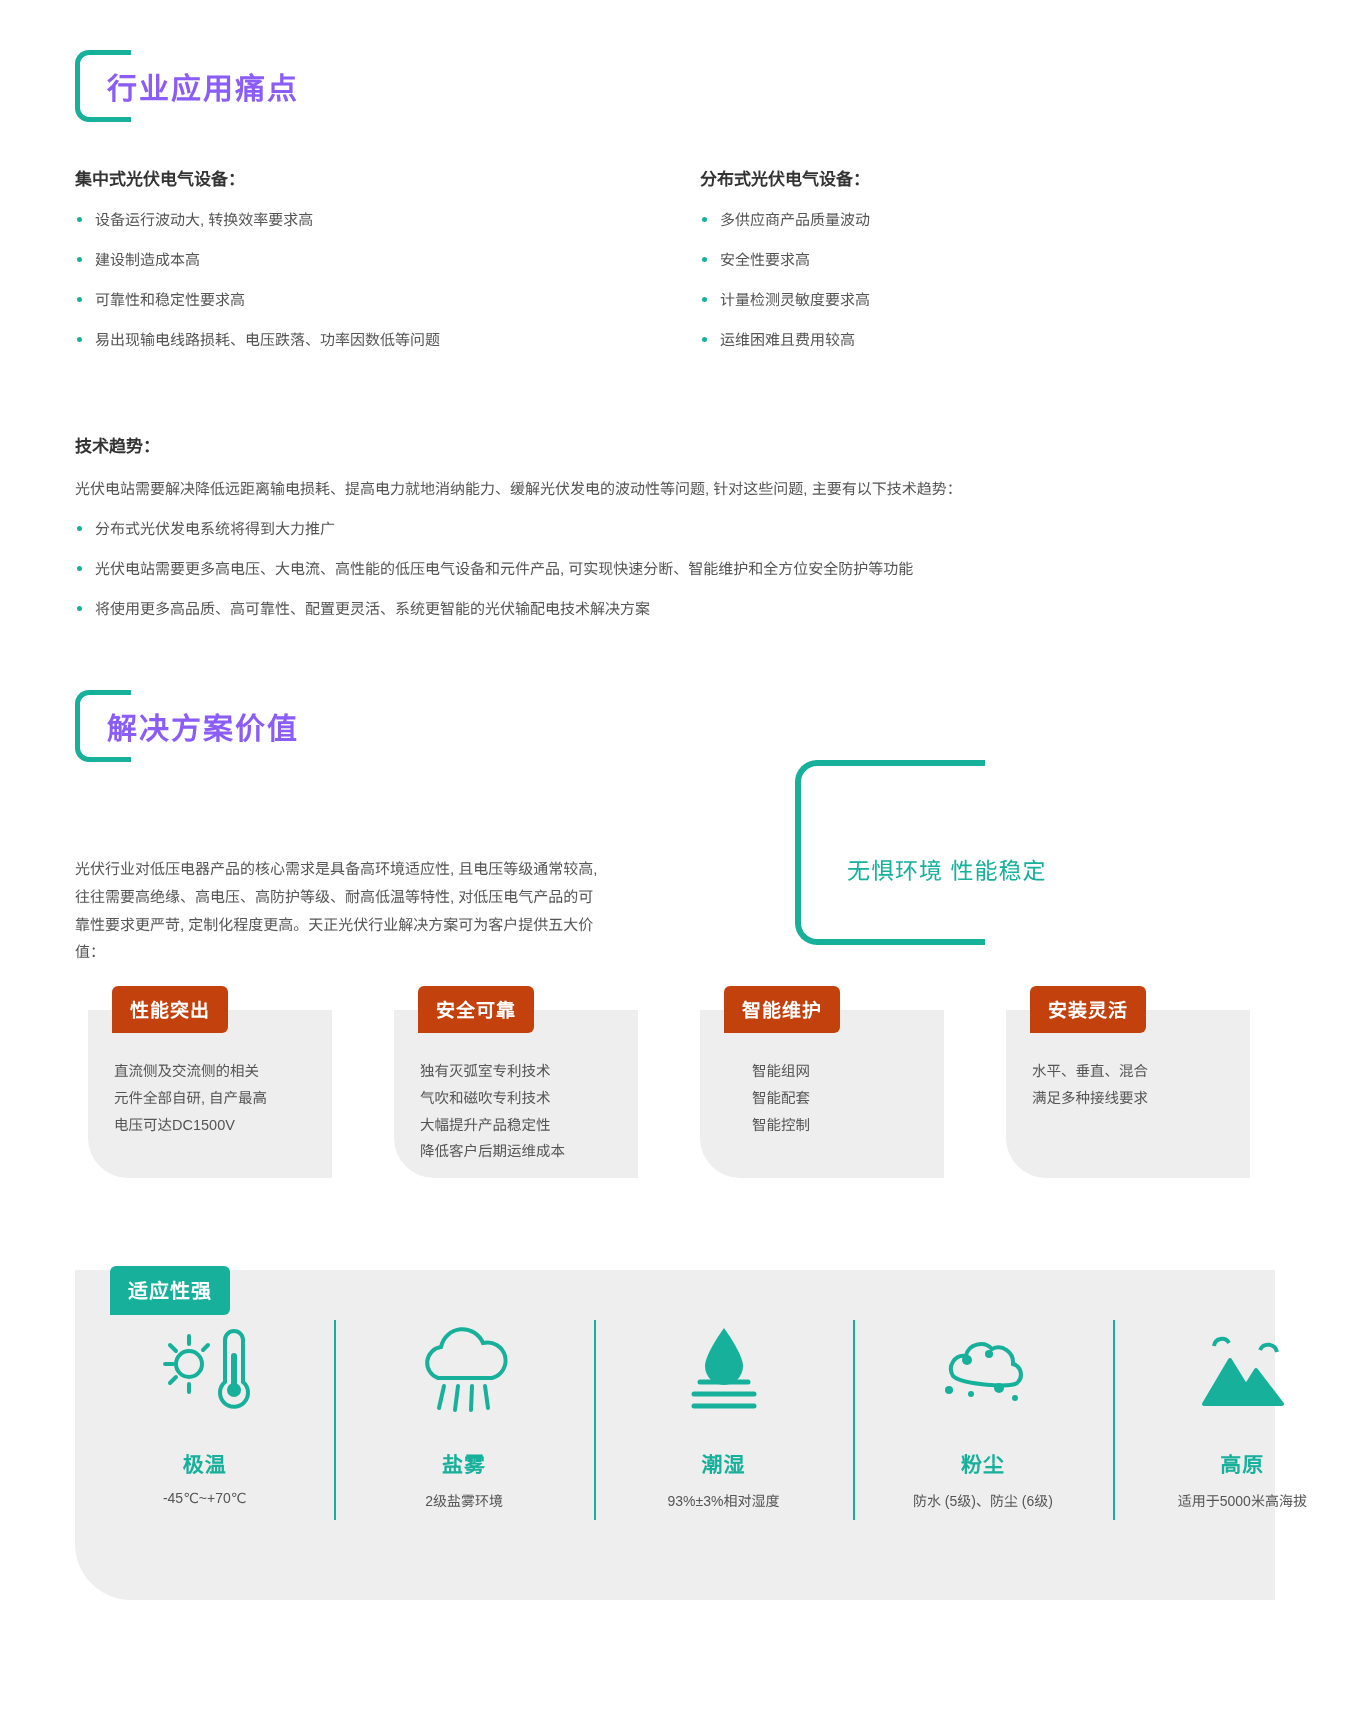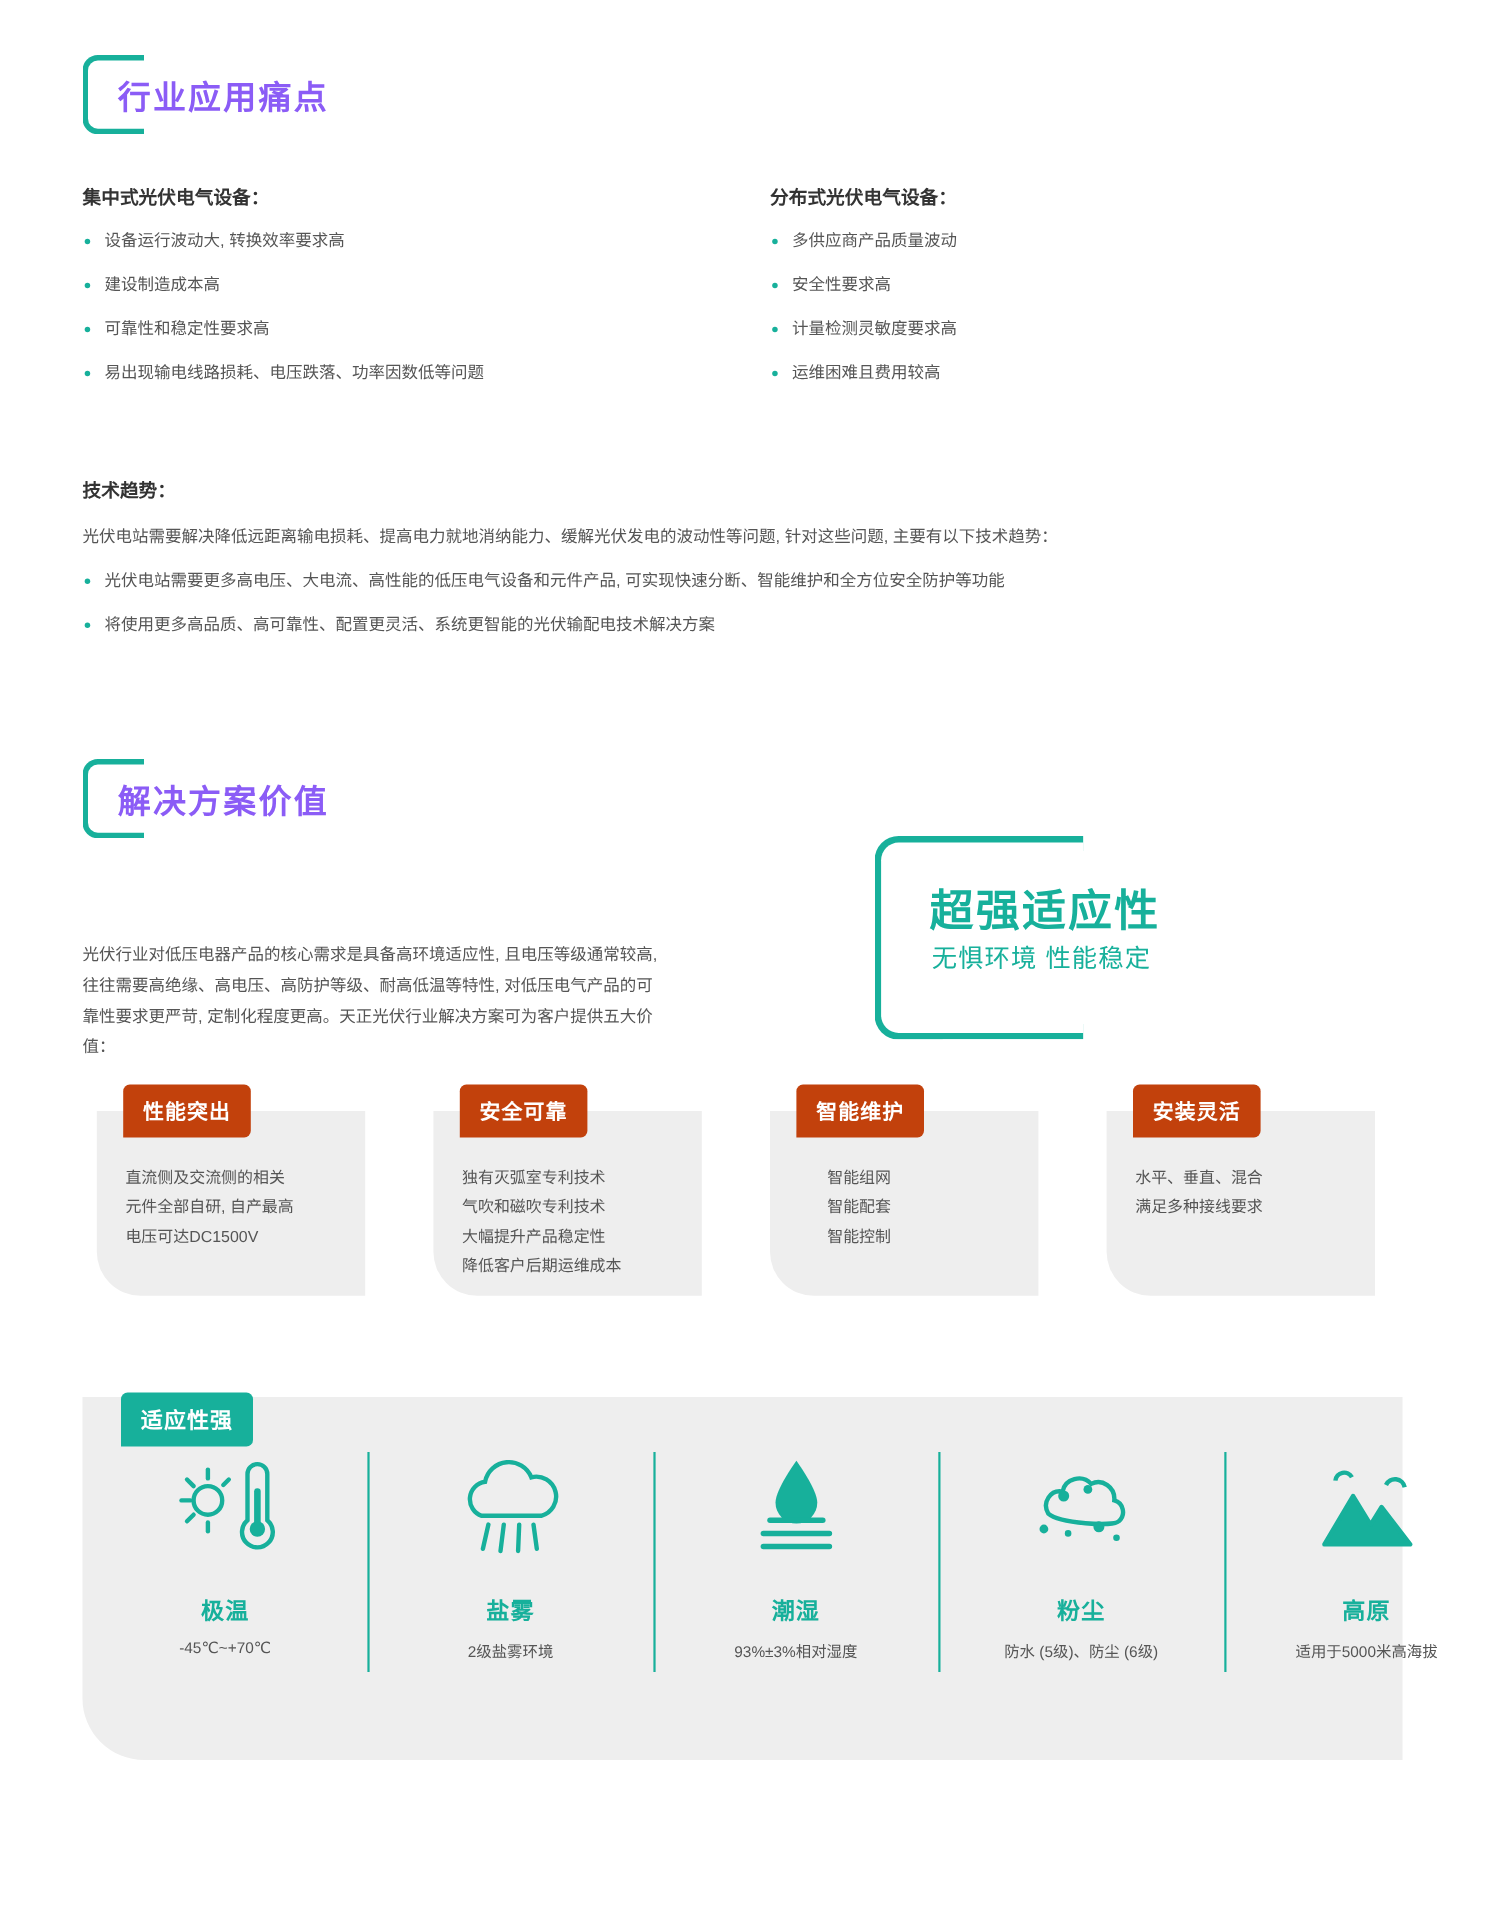--- a/index.html
+++ b/index.html
@@ -264,20 +264,21 @@
     <li>安全性要求高</li>
     <li>计量检测灵敏度要求高</li>
     <li>运维困难且费用较高</li>
   </ul>
 </div>
 
 <div style="position:absolute; left:75px; top:432px; width:1110px;">
   <div class="col-title">技术趋势：</div>
   <div class="intro-text" style="margin-bottom:14px;">光伏电站需要解决降低远距离输电损耗、提高电力就地消纳能力、缓解光伏发电的波动性等问题, 针对这些问题, 主要有以下技术趋势：</div>
   <ul class="dotlist">
+    <li>分布式光伏发电系统将得到大力推广</li>
     <li>光伏电站需要更多高电压、大电流、高性能的低压电气设备和元件产品, 可实现快速分断、智能维护和全方位安全防护等功能</li>
     <li>将使用更多高品质、高可靠性、配置更灵活、系统更智能的光伏输配电技术解决方案</li>
   </ul>
 </div>
 
 <div class="section-head" style="left:75px; top:690px;">
   <span class="bracket">
     <span class="b-inner"></span>
       <span class="b-top"></span>
       <span class="b-bot"></span>
@@ -286,21 +287,20 @@
 </div>
 
 <div class="intro-text" style="position:absolute; left:75px; top:855px; width:530px;">光伏行业对低压电器产品的核心需求是具备高环境适应性, 且电压等级通常较高, 往往需要高绝缘、高电压、高防护等级、耐高低温等特性, 对低压电气产品的可靠性要求更严苛, 定制化程度更高。天正光伏行业解决方案可为客户提供五大价值：</div>
 
 <div class="badge-wrap">
   <span class="badge-bracket">
     <span class="bb"></span>
       <span class="bb-top"></span>
       <span class="bb-bot"></span>
   </span>
-  <span class="badge-title">超强适应性</span>
   <span class="badge-sub">无惧环境  性能稳定</span>
 </div>
 
 <div class="value-card" style="left:88px; top:1010px;">
   <div class="value-tag">性能突出</div>
   <div class="value-body">
     <div>直流侧及交流侧的相关</div>
     <div>元件全部自研, 自产最高</div>
     <div>电压可达DC1500V</div>
   </div>

